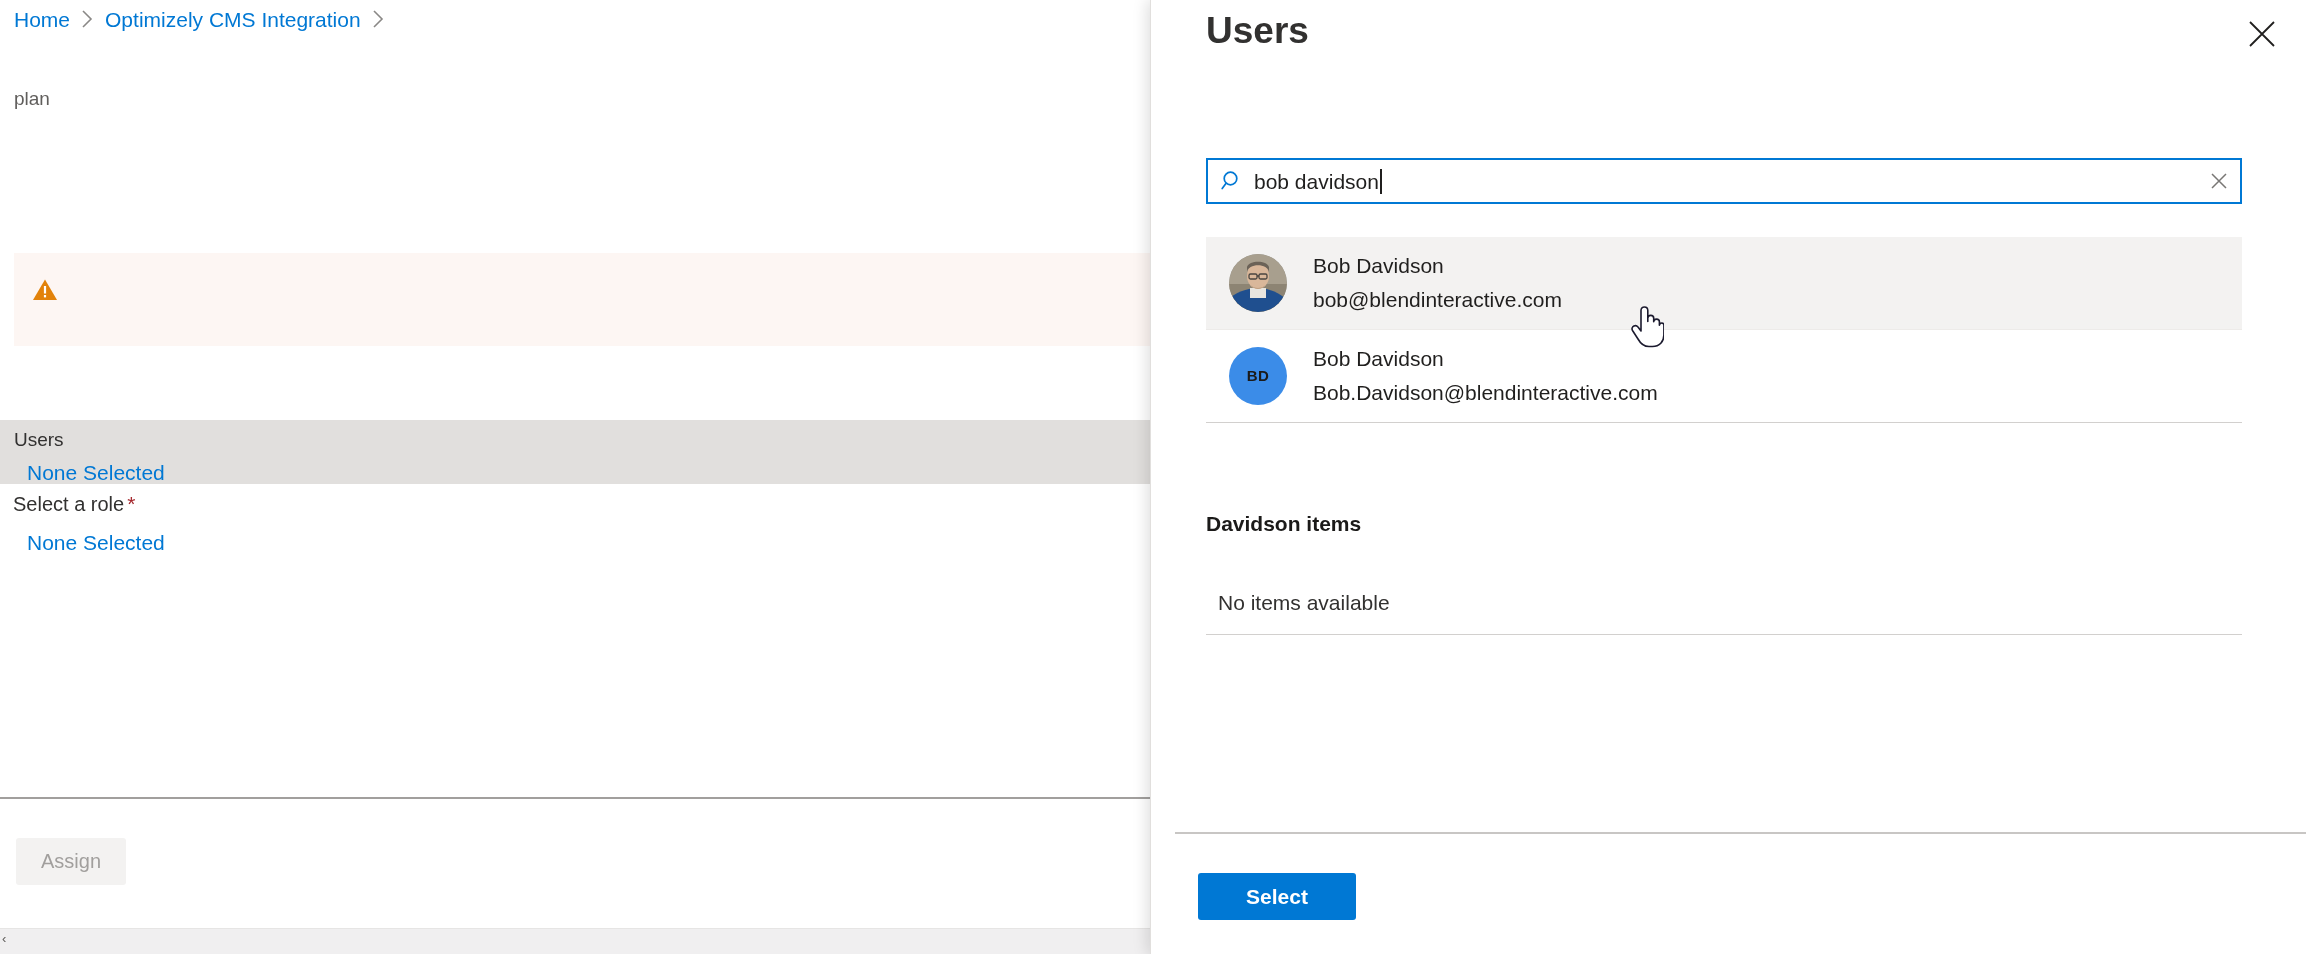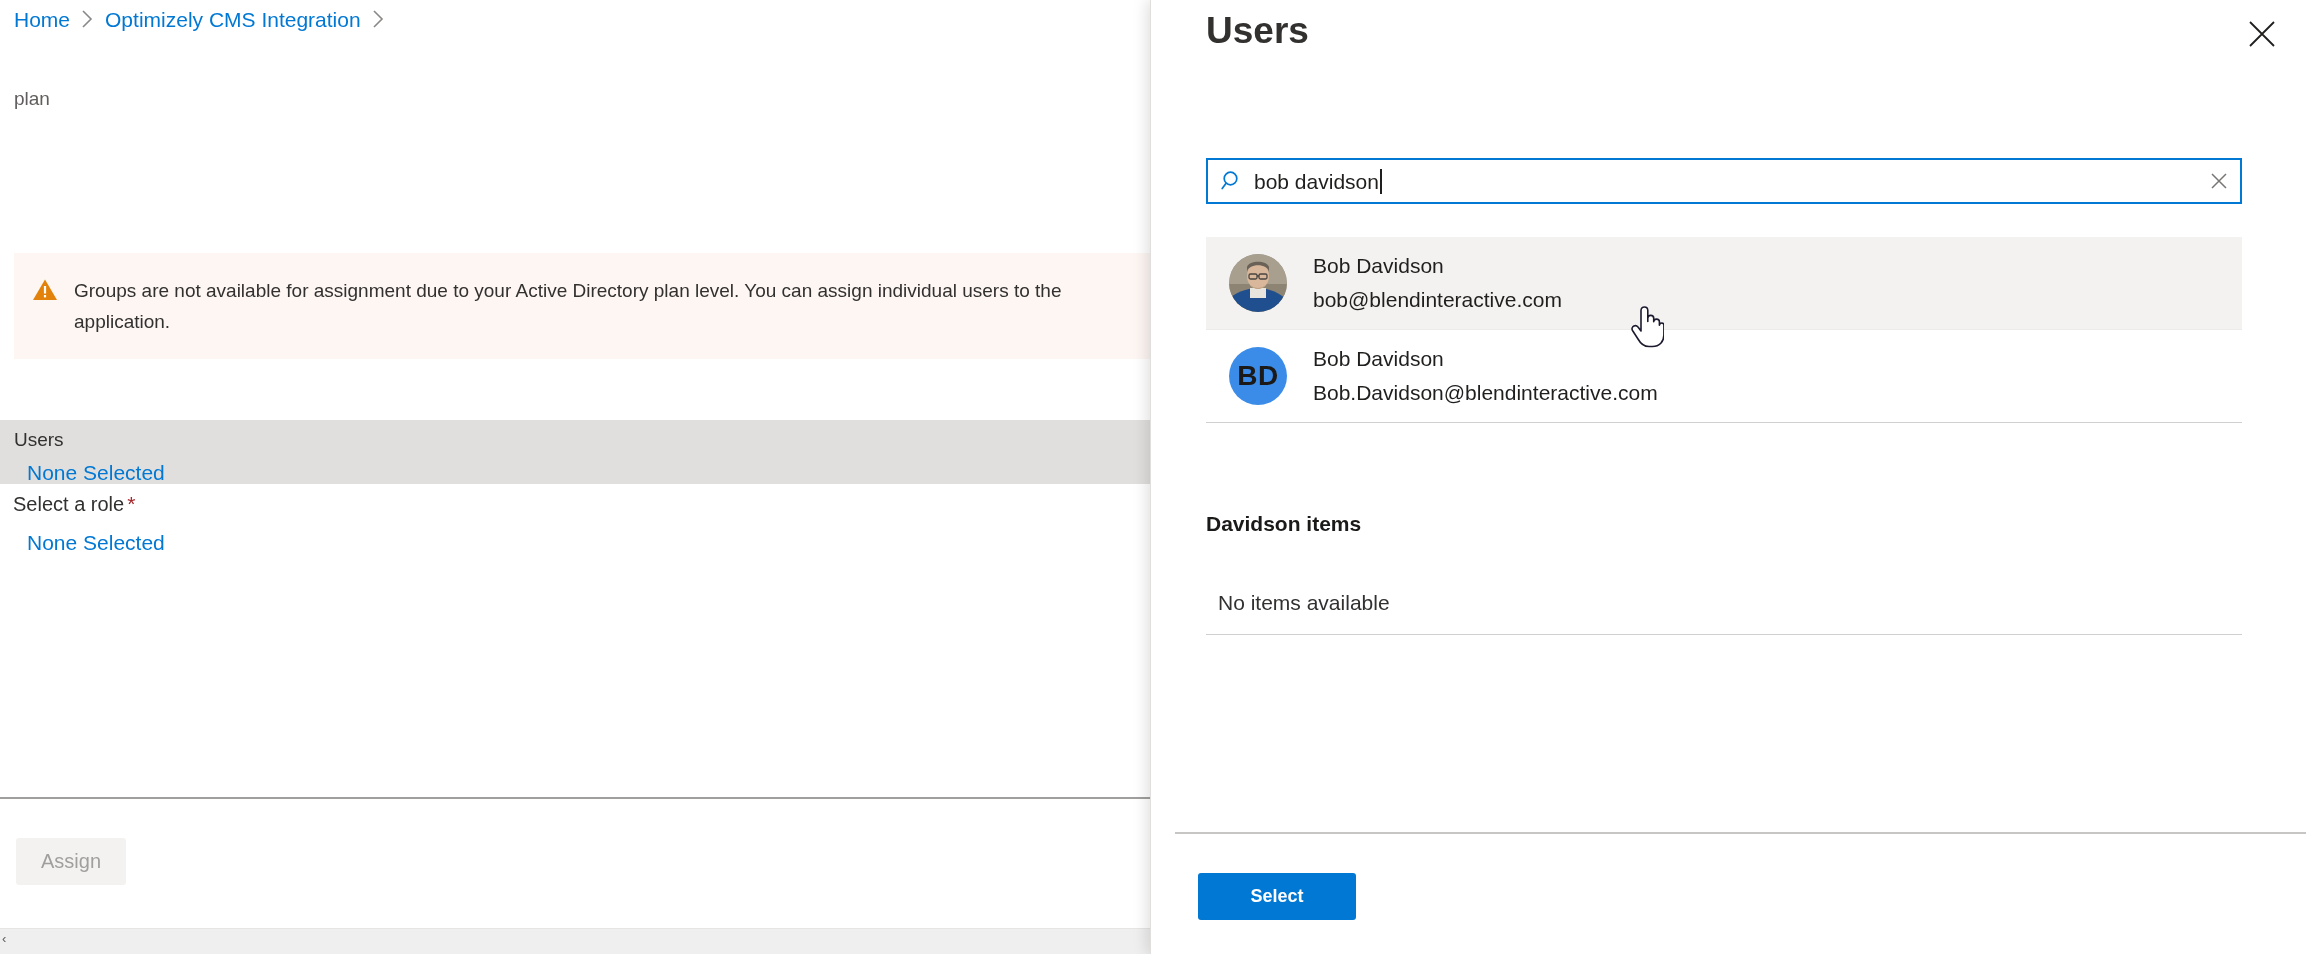--- a/index.html
+++ b/index.html
@@ -314,21 +314,21 @@
     border-radius: 50%;
     overflow: hidden;
     display: flex;
     align-items: center;
     justify-content: center;
     margin-right: 26px;
   }
   .avatar-initials {
     background: #3b8ce8;
     color: #1b1a19;
-    font-size: 28px;
+    font-size: 15px;
     font-weight: 600;
     letter-spacing: 0.5px;
   }
   .avatar-photo { background: #9c9a93; }
   .avatar-photo svg { display: block; }
 
   .result-text { display: flex; flex-direction: column; justify-content: center; }
   .result-name {
     font-size: 21px;
     line-height: 30px;
@@ -387,21 +387,21 @@
   .select-btn {
     position: absolute;
     left: 47px;
     top: 873px;
     width: 158px;
     height: 47px;
     background: #0078d4;
     border: none;
     border-radius: 3px;
     color: #ffffff;
-    font-size: 18px;
+    font-size: 21px;
     font-weight: 600;
     font-family: "Liberation Sans", sans-serif;
     cursor: pointer;
   }
 
   
   .mouse-cursor {
     position: absolute;
     left: 1630px;
     top: 304px;
@@ -435,21 +435,20 @@
     <div class="page-subtitle">plan</div>
 
     <div class="warning-bar">
       <span class="warn-icon">
         <svg width="26" height="24" viewBox="0 0 26 24">
           <path d="M13 1.5 L25 22 L1 22 Z" fill="#e2820a"></path>
           <rect x="11.9" y="8" width="2.2" height="7.5" fill="#ffffff"></rect>
           <rect x="11.9" y="17" width="2.2" height="2.4" fill="#ffffff"></rect>
         </svg>
       </span>
-      <span class="warn-text">Groups are not available for assignment due to your Active Directory plan level. You can assign individual users to the application.</span>
     </div>
 
     <div class="field-users">
       <div class="field-users-label">Users</div>
       <div class="field-users-value">None Selected</div>
     </div>
 
     <div class="field-role-label">
       <span>Select a role</span><span class="req-star">*</span>
     </div>

